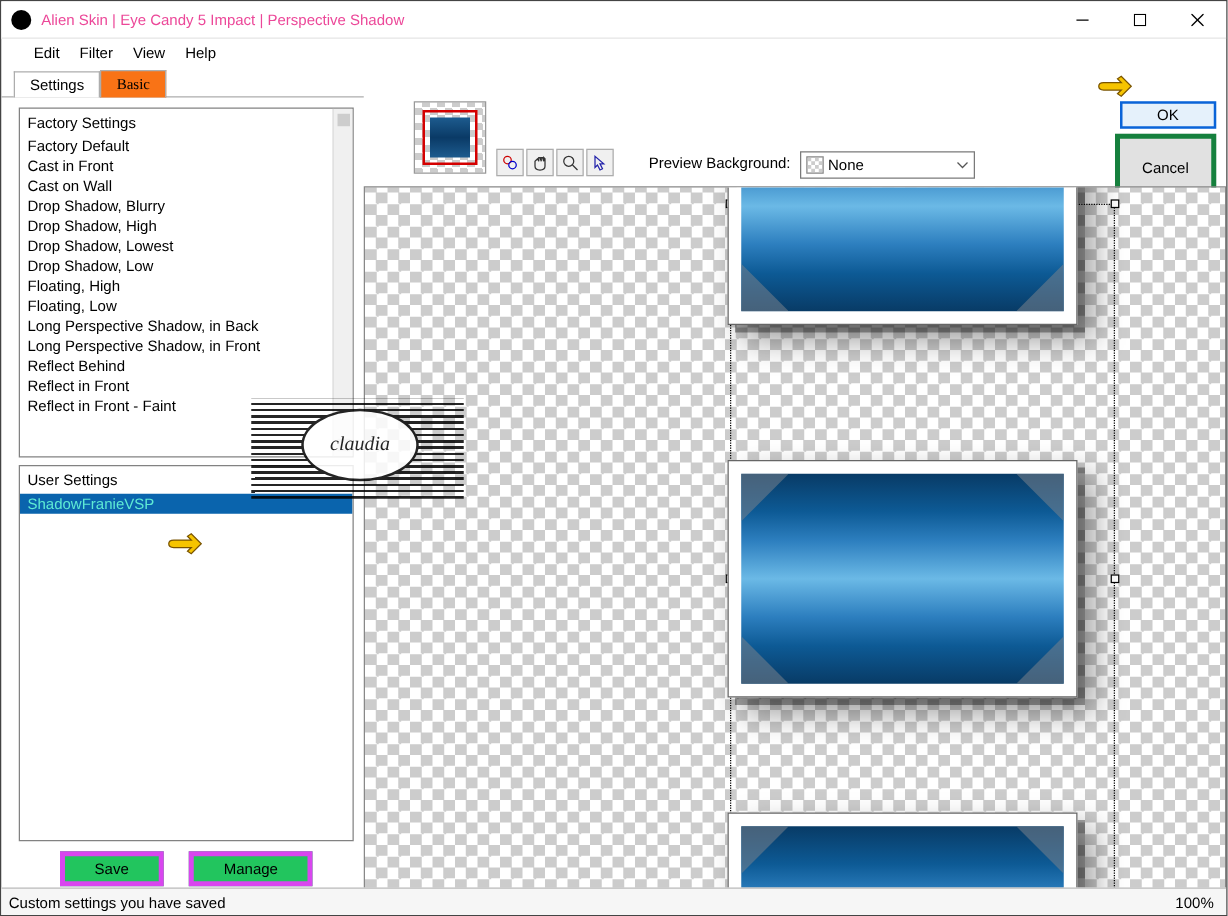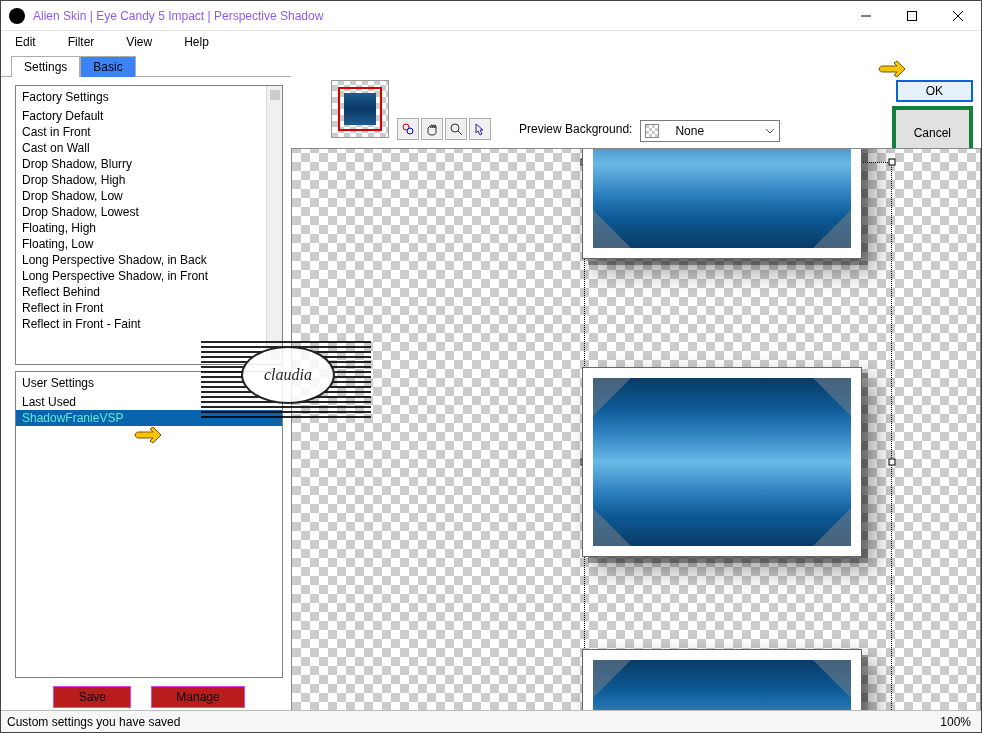--- a/index.html
+++ b/index.html
@@ -1,79 +1,79 @@
 <!DOCTYPE html>
 <html><head>
 <meta charset="utf-8">
 <style>
   * { box-sizing: border-box; margin: 0; padding: 0; font-family: "Segoe UI", Tahoma, sans-serif; font-size: 12px; }
   body { width: 982px; height: 733px; background: #fff; overflow: hidden; border:1px solid #444; position:relative; }
 
   
   .titlebar { display:flex; align-items:center; height:30px; background:#fff; border-bottom:1px solid #e5e5e5; }
   .app-icon { width:16px; height:16px; margin:0 8px; background:#000; border-radius:50%; }
-  .title-text { flex:1; font-size:12px; color:#8b5cf6; }
+  .title-text { flex:1; font-size:12px; color:#ec4899; }
   .win-btns { display:flex; }
   .win-btn { width:46px; height:30px; display:flex; align-items:center; justify-content:center; color:#000; }
   .win-btn svg { width:10px; height:10px; }
 
   
-  .menubar { display:flex; gap:16px; padding:2px 6px; }
+  .menubar { display:flex; gap:0; padding:2px 6px;margin-left:12px; }
   .menu-item { padding:2px 8px; cursor:default; }
 
   
   .tabs-row { display:flex; align-items:flex-end; padding:0 10px; margin-top:2px; }
   .tab { padding:3px 12px; border:1px solid #adadad; border-bottom:none; background:#fff; position:relative; top:1px; }
-  .tab.inactive { background:#3b82f6; }
+  .tab.inactive { background:#f97316;font-family:Liberation Serif, serif; }
   .tabs-spacer { flex:1; }
 
   
   .main { display:flex; height:640px; }
   .left-panel { width:290px; padding:8px 8px 0 14px; display:flex; flex-direction:column; border-top:1px solid #adadad; margin-top:0; }
   .list-box { border:1px solid #828282; background:#fff; overflow-y:auto; position:relative; }
   .list-box.top { height:280px; }
   .list-box.bottom { flex:1; margin-top:6px; min-height:260px; }
   .group-header { padding:4px 6px; color:#000; }
   .list-item { padding:1px 6px; cursor:default; white-space:nowrap; }
   .list-item.selected { background:#0a64ad; color:#5eead4; }
   .save-row { display:flex; gap:20px; justify-content:center; padding:8px 0; }
-  .btn { border:1px solid #d946ef; background:#b91c1c; padding:3px 24px; min-width:78px; text-align:center; cursor:default; }
+  .btn { border:4px solid #d946ef; background:#22c55e; padding:3px 24px; min-width:78px; text-align:center; cursor:default; }
 
   
   .right-panel { flex:1; display:flex; flex-direction:column; position:relative; }
   .top-controls { display:flex; align-items:flex-start; padding:4px 8px 4px 40px; gap:8px; height:72px; }
   .thumb-box { width:58px; height:58px; border:1px solid #999; background: repeating-conic-gradient(#ccc 0 25%, #fff 0 50%) 0/12px 12px; position:relative; }
   .thumb-sel { position:absolute; inset:6px; border:2px solid #d40000; }
   .thumb-inner { position:absolute; inset:12px; background:linear-gradient(#1d5b8e,#0a3a66,#1d5b8e); }
   .tool-btns { display:flex; gap:2px; align-items:center; margin-top:38px; }
   .tool-btn { width:22px; height:22px; border:1px solid #adadad; background:#f0f0f0; display:flex; align-items:center; justify-content:center; }
   .tool-btn svg { width:14px; height:14px; }
   .pbg-label { margin-top:42px; margin-left:20px; }
-  .pbg-select { margin-top:40px; border:1px solid #7a7a7a; background:#fff; height:22px; width:140px; display:flex; align-items:center; padding:0 4px; gap:16px; position:relative; }
+  .pbg-select { margin-top:40px; border:1px solid #7a7a7a; background:#fff; height:22px; width:140px; display:flex; align-items:center; padding:0 4px; gap:3px; position:relative; }
   .pbg-chk { width:14px; height:14px; background: repeating-conic-gradient(#ccc 0 25%, #fff 0 50%) 0/6px 6px; border:1px solid #888; }
   .pbg-caret { position:absolute; right:4px; top:5px; }
 
   .ok-cancel { position:absolute; top:4px; right:8px; display:flex; flex-direction:column; gap:4px; align-items:flex-end; }
   .ok-btn { border:2px solid #0a64d8; background:#e5f1fb; padding:2px 28px; min-width:66px; text-align:center; }
   .cancel-btn { border:4px solid #15803d; background:#e1e1e1; padding:16px 18px; min-width:66px; text-align:center; }
 
   
   .preview { flex:1; margin:0 0 0 0; border:1px solid #888; background: repeating-conic-gradient(#ccc 0 25%, #fff 0 50%) 0/18px 18px; position:relative; overflow:hidden; }
   .card { position:absolute; left:290px; width:280px; height:190px; background:#fff; border:1px solid #666; box-shadow:6px 6px 0 rgba(0,0,0,.35), 12px 12px 24px rgba(0,0,0,.4); }
   .card-inner { position:absolute; inset:10px; background:linear-gradient(#083b66 0%, #0d5a95 18%, #2d7fbf 32%, #6bb9e6 50%, #2d7fbf 68%, #0d5a95 82%, #083b66 100%); }
   .corner { position:absolute; width:38px; height:38px; background:rgba(120,130,140,.55); }
   .corner.tl { top:10px; left:10px; clip-path:polygon(0 0,100% 0,0 100%); }
   .corner.tr { top:10px; right:10px; clip-path:polygon(100% 0,100% 100%,0 0); }
   .corner.bl { bottom:10px; left:10px; clip-path:polygon(0 0,0 100%,100% 100%); }
   .corner.br { bottom:10px; right:10px; clip-path:polygon(100% 0,100% 100%,0 100%); }
   .sel-rect { position:absolute; border:1px dotted #000; }
   .handle { position:absolute; width:7px; height:7px; background:#fff; border:1px solid #000; transform:translate(-50%,-50%); }
 
   
-  .watermark { position:absolute; left:200px; top:337px; width:170px; height:80px; pointer-events:none; opacity:.85; z-index:5;text-align:center; }
+  .watermark { position:absolute; left:200px; top:318px; width:170px; height:80px; pointer-events:none; opacity:.85; z-index:5;text-align:center; }
   .wm-lines { position:absolute; inset:0; background:repeating-linear-gradient(0deg,#000 0 2px,transparent 2px 5px); }
   .wm-oval { position:absolute; left:40px; top:8px; width:94px; height:58px; border:2px solid #000; border-radius:50%; background:#fff; display:flex; align-items:center; justify-content:center; font-family:cursive; font-style:italic; font-size:16px; }
 
   
   .hand { position:absolute; width:30px; height:22px; z-index:6; }
   .hand svg { width:100%; height:100%; }
 
   
   .statusbar { position:absolute; bottom:0; left:0; right:0; height:22px; border-top:1px solid #bcbcbc; display:flex; align-items:center; padding:0 6px; background:#f6f6f6; }
   .statusbar .zoom { margin-left:auto; padding-right:4px; }
@@ -125,35 +125,34 @@
 <div class="main">
 
   <div class="left-panel">
     <div class="list-box top">
       <div class="group-header">Factory Settings</div>
       <div class="list-item">Factory Default</div>
       <div class="list-item">Cast in Front</div>
       <div class="list-item">Cast on Wall</div>
       <div class="list-item">Drop Shadow, Blurry</div>
       <div class="list-item">Drop Shadow, High</div>
+      <div class="list-item">Drop Shadow, Lowest</div>
       <div class="list-item">Drop Shadow, Low</div>
-      <div class="list-item">Drop Shadow, Lowest</div>
       <div class="list-item">Floating, High</div>
       <div class="list-item">Floating, Low</div>
       <div class="list-item">Long Perspective Shadow, in Back</div>
       <div class="list-item">Long Perspective Shadow, in Front</div>
       <div class="list-item">Reflect Behind</div>
       <div class="list-item">Reflect in Front</div>
       <div class="list-item">Reflect in Front - Faint</div>
       <div class="fake-scroll"></div>
     </div>
 
     <div class="list-box bottom">
       <div class="group-header">User Settings</div>
-      <div class="list-item">Last Used</div>
       <div class="list-item selected">ShadowFranieVSP</div>
     </div>
 
     <div class="save-row">
       <div class="btn">Save</div>
       <div class="btn">Manage</div>
     </div>
   </div>
 
   <div class="right-panel">

